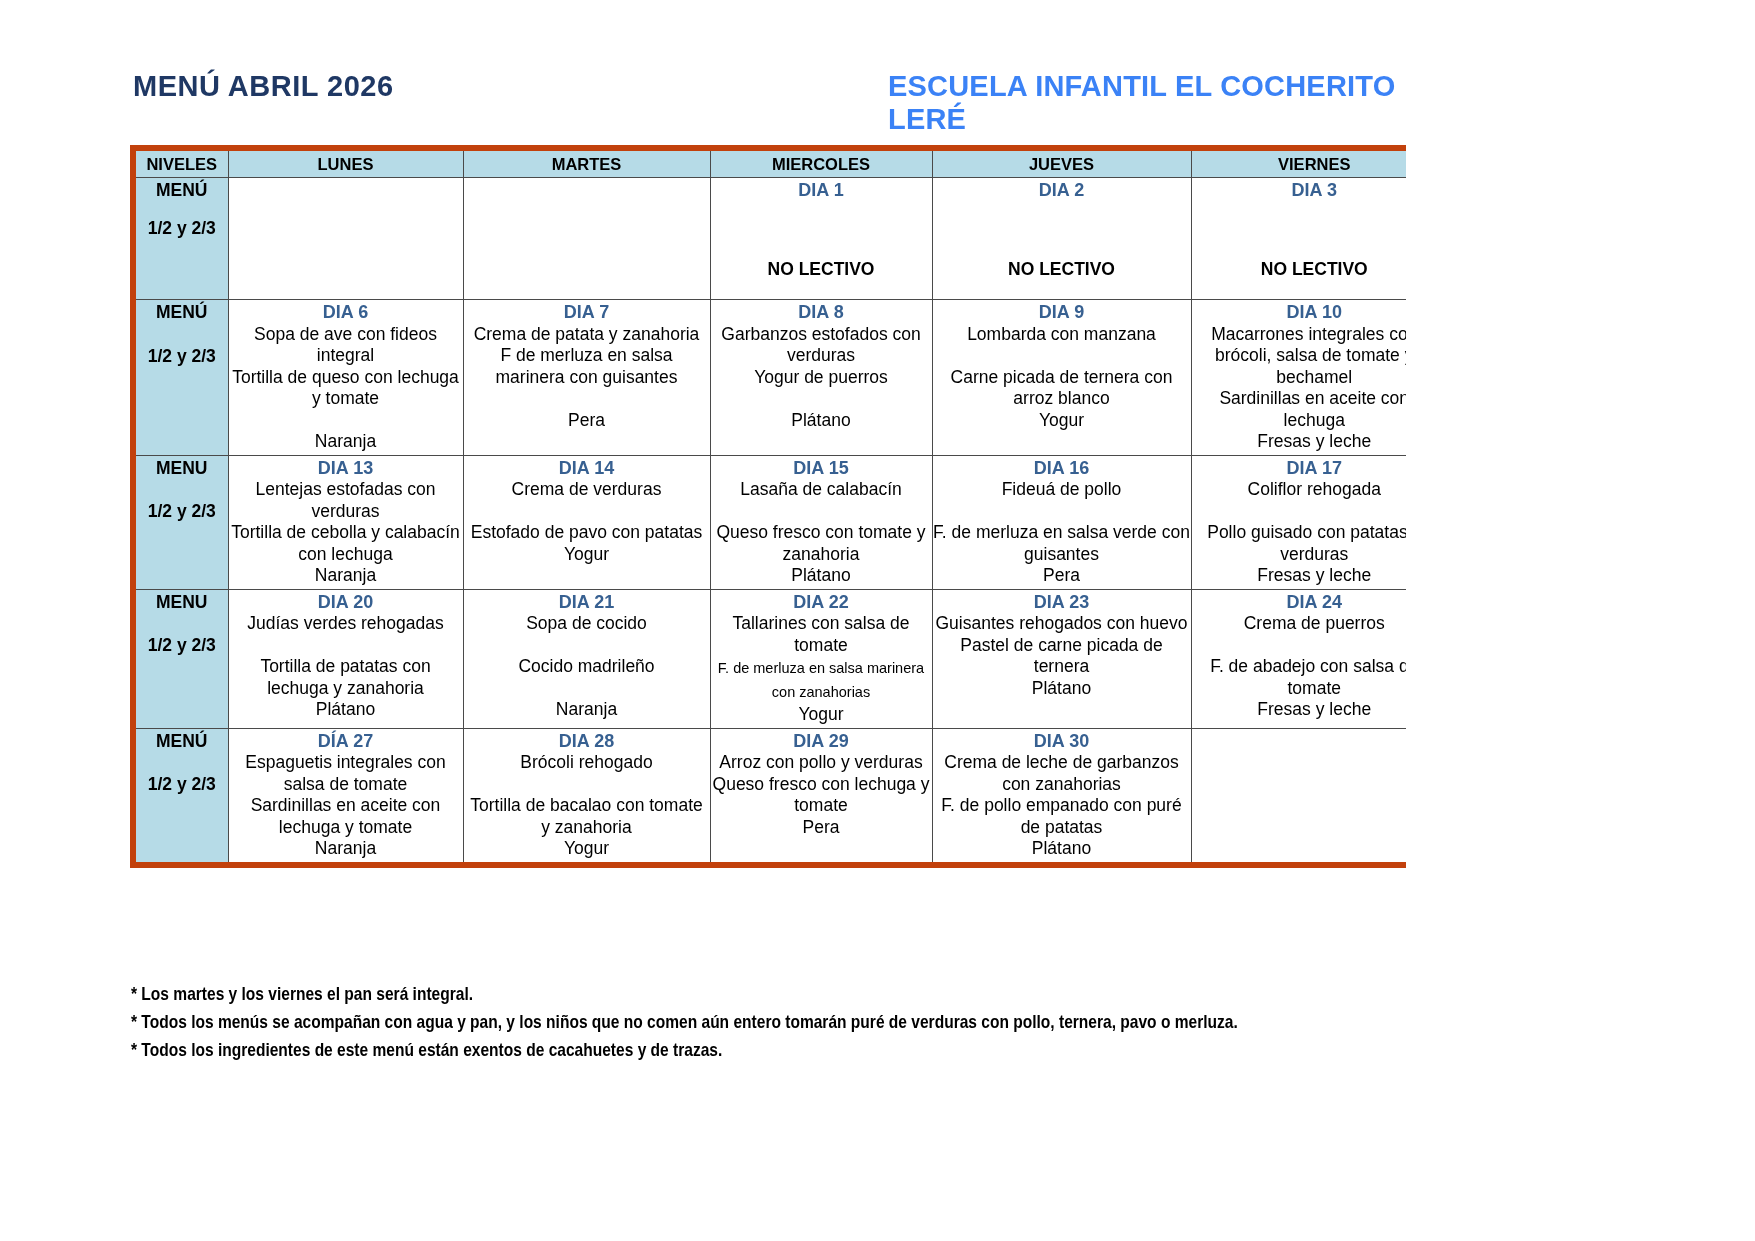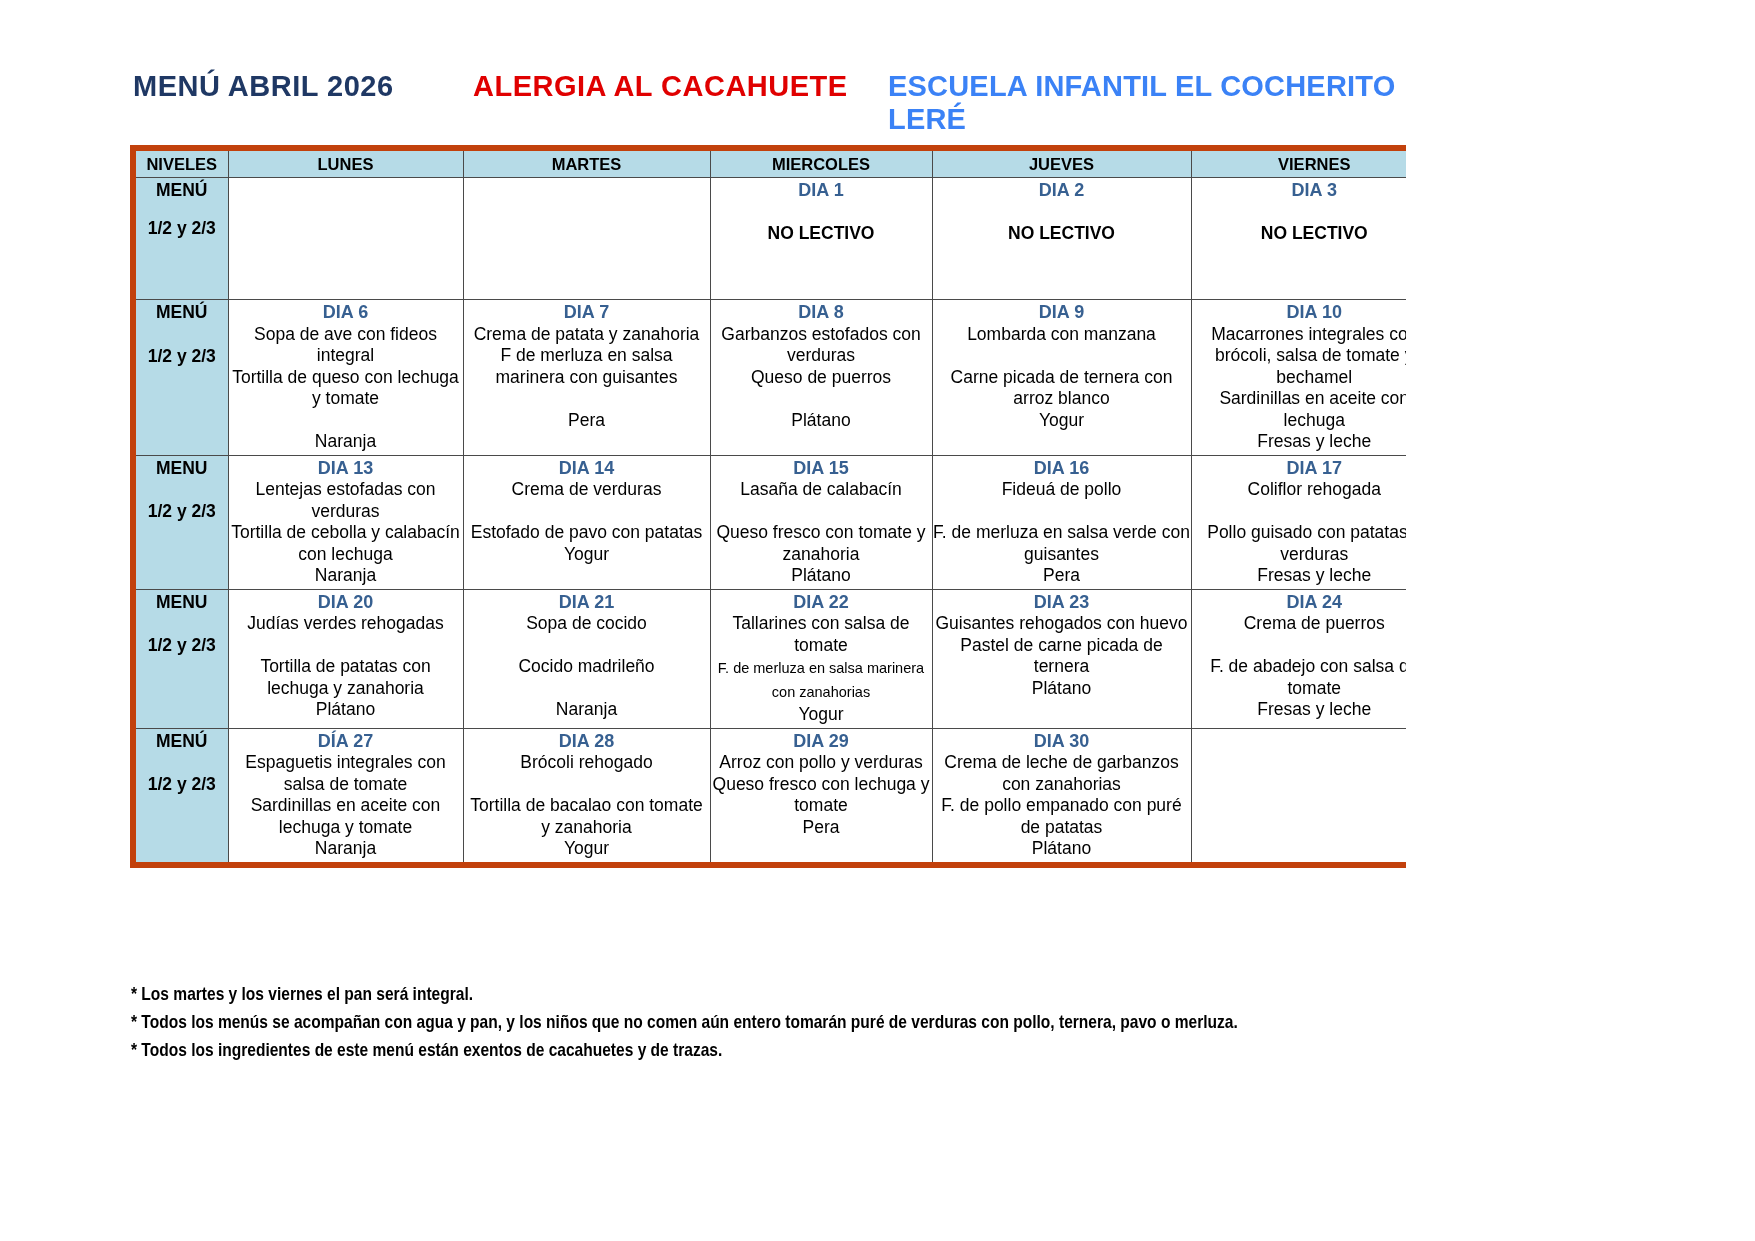--- a/index.html
+++ b/index.html
@@ -18,35 +18,34 @@
     height:24px;padding:1px 2px;text-align:center;}
   table.menu td{border:1px solid #4a4a4a;vertical-align:top;text-align:center;font-size:17.5px;
     line-height:21.5px;padding:2px 0;color:#000;}
   td.level-cell{background:#b6dbe7;font-weight:bold;font-size:15.5px;padding:0 2px;}
   .level-inner{display:flex;flex-direction:column;justify-content:center;align-items:center;height:100%;gap:22px;}
   tr.w1 .level-inner{justify-content:flex-end;padding-bottom:10px;gap:16px;}
   tr.w1{height:122px;} tr.w2{height:152px;} tr.w3{height:130px;} tr.w4{height:130px;} tr.w5{height:128px;}
   .day-title{color:#376091;font-weight:bold;font-size:18px;}
   .cell-line{min-height:21.5px;}
   .cell-line.small{font-size:14.5px;line-height:24px;min-height:18.5px;}
-  .cell-line.bold{font-weight:bold;}
+  .cell-line.bold{font-weight:bold;margin-top:36px;}
 
   
   .notes{position:absolute;left:131px;top:983px;}
   .note-line{height:28px;}
   .note-line > span{display:inline-block;font-size:18.5px;font-weight:bold;color:#000;
     transform:scaleX(.84);transform-origin:0 50%;white-space:nowrap;}
 </style>
 </head>
 <body>
 
 <div class="page">
 
   <div class="header-title">MENÚ ABRIL 2026</div>
-  <div class="header-allergy">ALERGIA AL CACAHUETE</div>
   <div class="header-school">ESCUELA INFANTIL EL COCHERITO LERÉ</div>
 
   <svg class="logo" viewBox="0 0 180 145" xmlns="http://www.w3.org/2000/svg">
     <defs>
         <path id="textarc" d="M 26,96 A 64,64 0 0 1 152,88"></path>
       </defs>
     <text font-size="14.5" font-weight="bold" fill="#2aa02a" font-family="Liberation Sans, sans-serif">
       <textPath href="#textarc">E.I. El Cocherito Leré</textPath>
     </text>
 
@@ -149,21 +148,21 @@
           <td>
             <div class="day-title">DIA 7</div>
             <div class="cell-line">Crema de patata y zanahoria</div>
             <div class="cell-line">F de merluza en salsa marinera con guisantes</div>
             <div class="cell-line">&nbsp;</div>
             <div class="cell-line">Pera</div>
           </td>
           <td>
             <div class="day-title">DIA 8</div>
             <div class="cell-line">Garbanzos estofados con verduras</div>
-            <div class="cell-line">Queso de puerros</div>
+            <div class="cell-line">Yogur de puerros</div>
             <div class="cell-line">&nbsp;</div>
             <div class="cell-line">Plátano</div>
           </td>
           <td>
             <div class="day-title">DIA 9</div>
             <div class="cell-line">Lombarda con manzana</div>
             <div class="cell-line">&nbsp;</div>
             <div class="cell-line">Carne picada de ternera con arroz blanco</div>
             <div class="cell-line">Yogur</div>
           </td>

